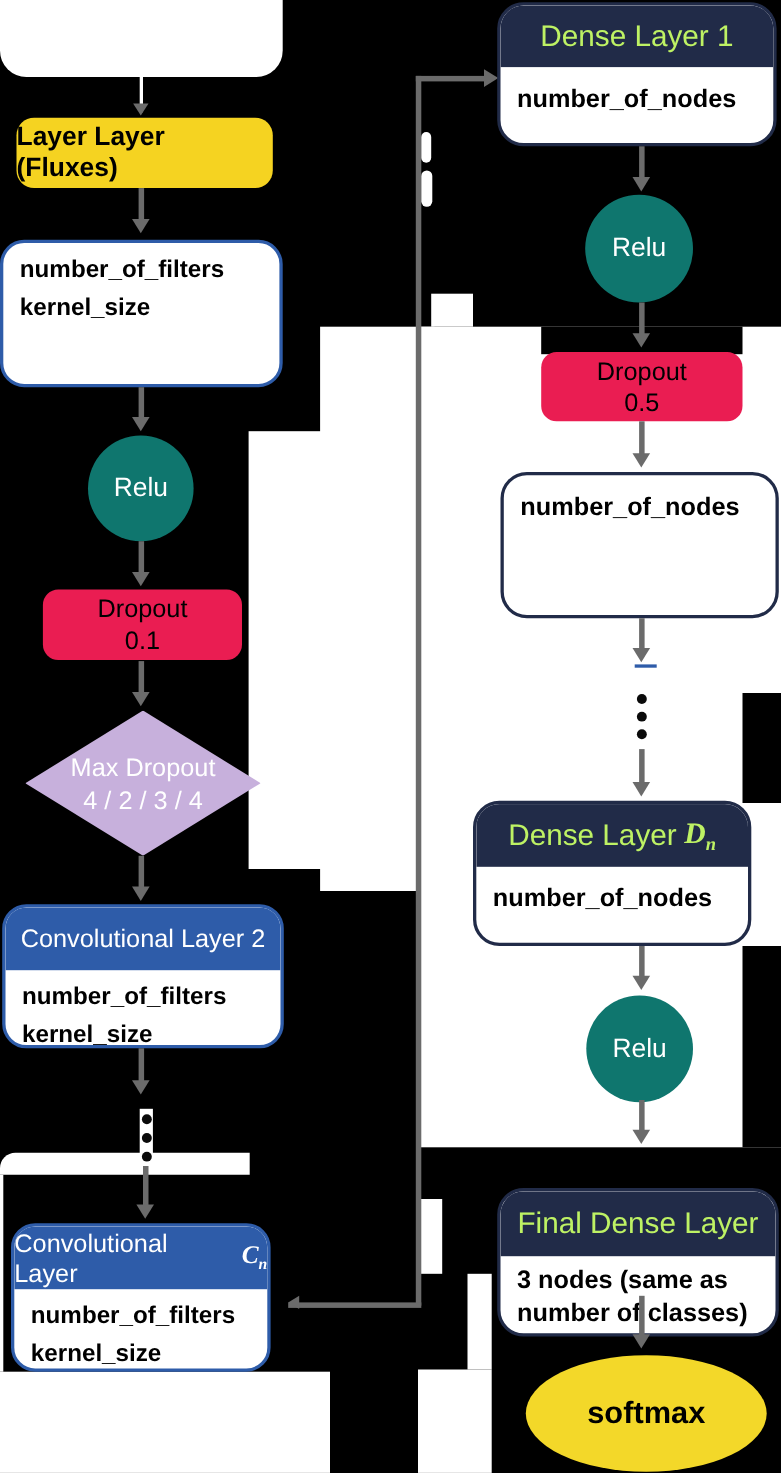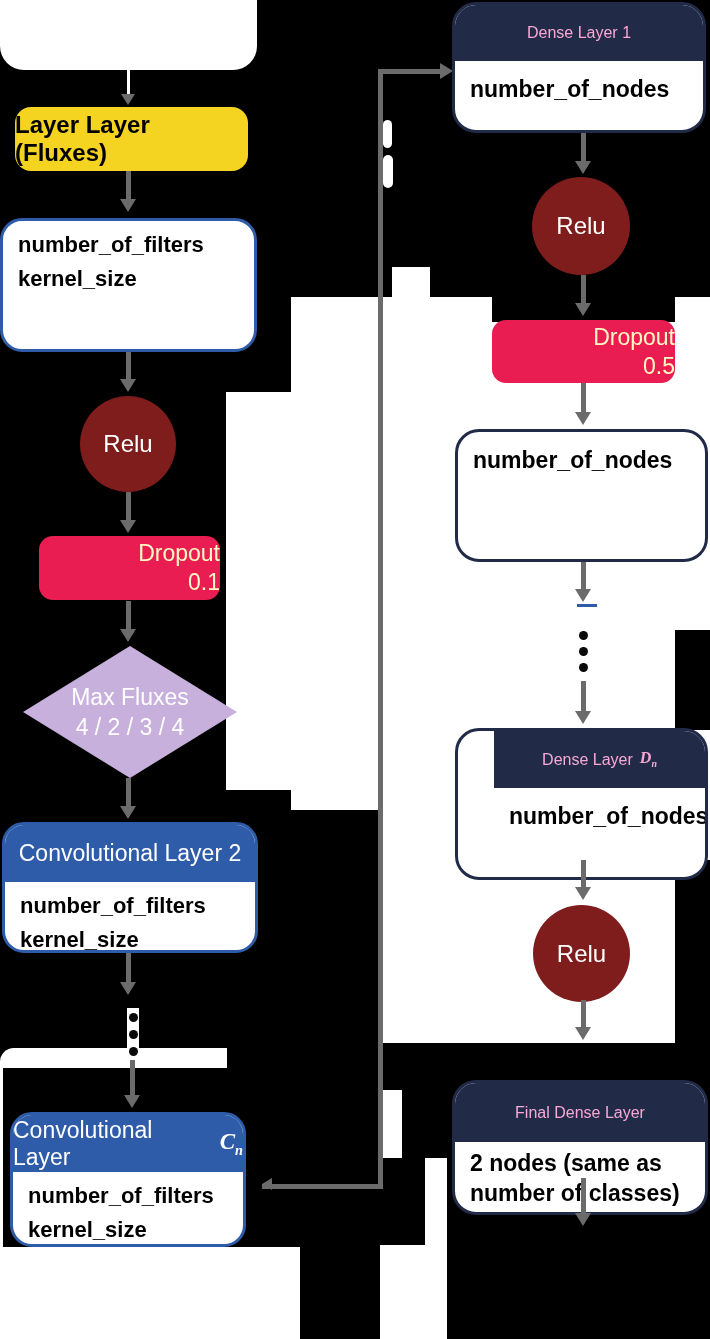--- a/index.html
+++ b/index.html
@@ -19,30 +19,30 @@
              border-bottom:6px solid transparent;border-right:10px solid #6B6B6B;}
   .dot{position:absolute;width:9px;height:9px;border-radius:50%;background:#0a0a0a;}
   .pill{position:absolute;background:#fff;border-radius:5px;}
   .tick{position:absolute;background:#2E5CA9;}
   
   .node{position:absolute;box-sizing:border-box;}
   .conv-node{border:3px solid #2E5CA9;border-radius:22px;background:#fff;overflow:hidden;}
   .conv-head{background:#2E5CA9;color:#fff;font-size:23px;height:57px;display:flex;
              align-items:center;justify-content:center;}
   .dense-node{border:3px solid #212B48;border-radius:24px;background:#fff;overflow:hidden;}
-  .dense-head{background:#212B48;color:#f9a8d4;font-size:16px;height:56px;display:flex;
+  .dense-head{background:#212B48;color:#bef264;font-size:27px;height:56px;display:flex;
               align-items:center;justify-content:center;}
   .params{padding:7px 8px 0 15px;font-weight:bold;font-size:22px;color:#000;line-height:34px;}
   .dense-params{padding:13px 8px 0 15px;font-weight:bold;font-size:23px;color:#000;line-height:30px;}
   .input-node{background:#F5D321;border-radius:16px;display:flex;align-items:center;
               justify-content:center;font-weight:bold;font-size:24px;color:#000;}
-  .relu-node{background:#7f1d1d;border-radius:50%;display:flex;align-items:center;
+  .relu-node{background:#0f766e;border-radius:50%;display:flex;align-items:center;
              justify-content:center;color:#fff;font-size:24px;}
   .dropout-node{background:#EA1D52;border-radius:14px;display:flex;flex-direction:column;
-                align-items:flex-end;justify-content:center;color:#fef9c3;font-size:23px;line-height:29px;}
+                align-items:center;justify-content:center;color:#000000;font-size:23px;line-height:29px;}
   .diamond-node{background:#C7B0DC;clip-path:polygon(50% 0,100% 50%,50% 100%,0 50%);
                 display:flex;flex-direction:column;align-items:center;justify-content:center;
                 color:#fff;font-size:23px;line-height:30px;}
   .ellipse-node{background:#F3D829;border-radius:50%;display:flex;align-items:center;
                 justify-content:center;font-weight:bold;font-size:28px;color:#000;}
   .mathvar{font-family:"Liberation Serif", serif;font-style:italic;font-weight:600;margin-left:7px;}
   .mathvar sub{font-size:0.62em;font-style:italic;}
 </style>
 </head>
 <body>
@@ -104,21 +104,21 @@
 
   <div class="node dropout-node" style="left:39px;top:536px;width:181px;height:64px;">
     <span>Dropout</span>
     <span>0.1</span>
   </div>
 
   <div class="line" style="left:126px;top:601px;width:5px;height:29px;"></div>
   <div class="head-down" style="left:120px;top:629px;"></div>
 
   <div class="node diamond-node" style="left:23px;top:646px;width:214px;height:132px;">
-    <span>Max Fluxes</span>
+    <span>Max Dropout</span>
     <span>4 / 2 / 3 / 4</span>
   </div>
 
   <div class="line" style="left:126px;top:778px;width:5px;height:29px;"></div>
   <div class="head-down" style="left:120px;top:806px;"></div>
 
   <div class="node conv-node" style="left:2px;top:822px;width:256px;height:131px;">
     <div class="conv-head">Convolutional Layer 2</div>
     <div class="params">
       <div>number_of_filters</div>
@@ -182,21 +182,21 @@
   <div class="head-down" style="left:575px;top:589px;"></div>
   <div class="tick" style="left:577px;top:604px;width:20px;height:3px;"></div>
 
   <div class="dot" style="left:579px;top:631px;"></div>
   <div class="dot" style="left:579px;top:647px;"></div>
   <div class="dot" style="left:579px;top:663px;"></div>
 
   <div class="line" style="left:581px;top:681px;width:5px;height:32px;"></div>
   <div class="head-down" style="left:575px;top:711px;"></div>
 
-  <div class="node dense-node" style="left:455px;top:728px;width:253px;height:152px;padding-left:36px;">
+  <div class="node dense-node" style="left:430px;top:728px;width:253px;height:132px;">
     <div class="dense-head" style="height:57px;">
       <span>Dense Layer</span>
       <span class="mathvar"><i>D</i><sub>n</sub></span>
     </div>
     <div class="dense-params">
       <div>number_of_nodes</div>
     </div>
   </div>
 
   <div class="line" style="left:581px;top:860px;width:5px;height:29px;"></div>
@@ -205,22 +205,25 @@
   <div class="node relu-node" style="left:533px;top:905px;width:97px;height:97px;">
     <span>Relu</span>
   </div>
 
   <div class="line" style="left:581px;top:1000px;width:5px;height:29px;"></div>
   <div class="head-down" style="left:575px;top:1027px;"></div>
 
   <div class="node dense-node" style="left:452px;top:1080px;width:256px;height:135px;">
     <div class="dense-head" style="height:59px;">Final Dense Layer</div>
     <div class="dense-params" style="padding-top:6px;line-height:30px;">
-      <div>2 nodes (same as</div>
+      <div>3 nodes (same as</div>
       <div>number of classes)</div>
     </div>
   </div>
 
   <div class="line" style="left:581px;top:1178px;width:5px;height:37px;"></div>
   <div class="head-down" style="left:575px;top:1213px;"></div>
 
+  <div class="node ellipse-node" style="left:478px;top:1232px;width:219px;height:106px;">
+    <span>softmax</span>
+  </div>
 
 </div>
 
 </body></html>

